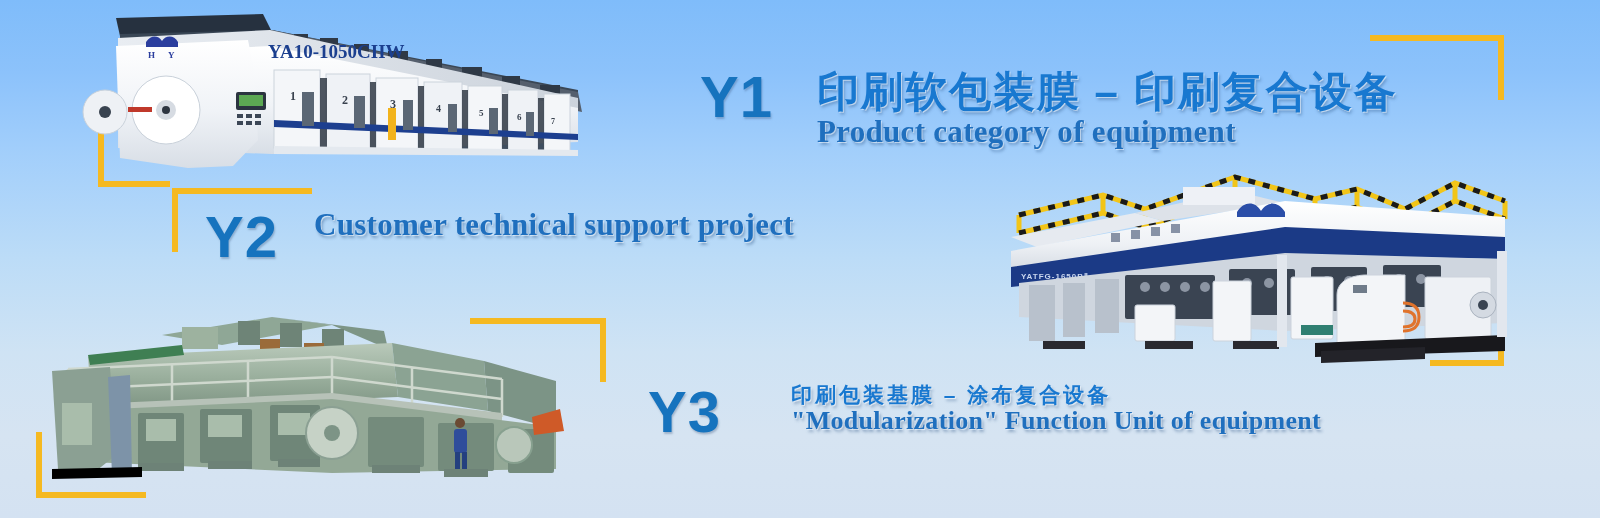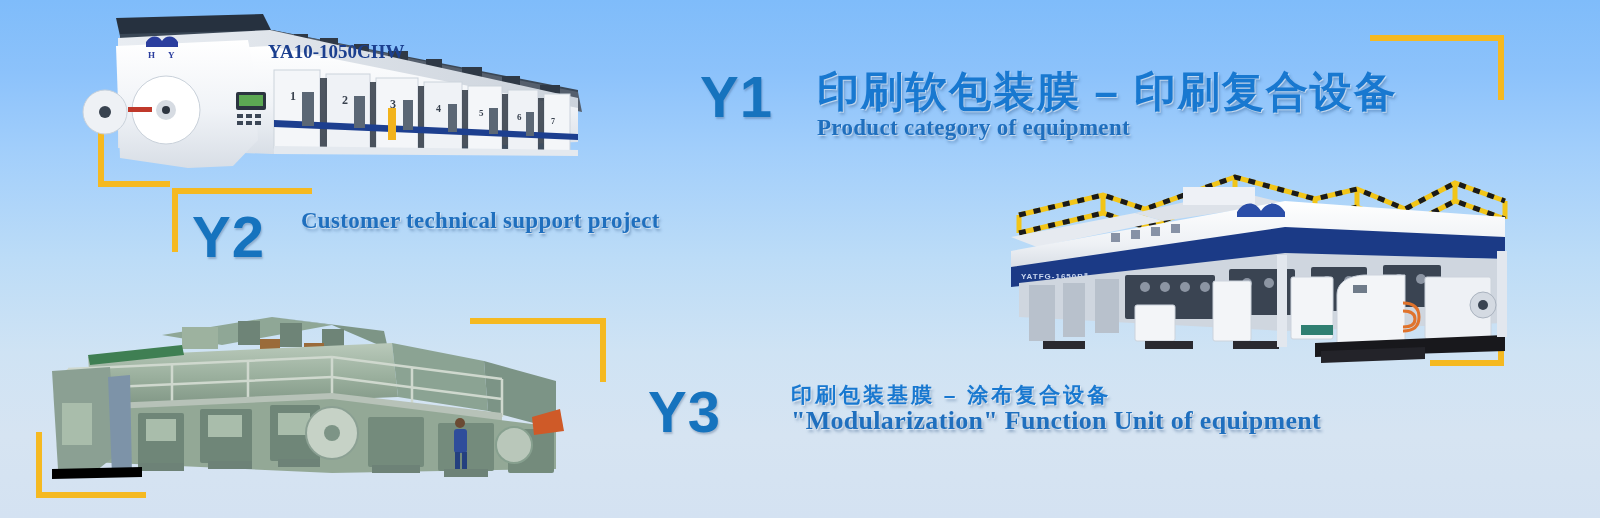--- a/index.html
+++ b/index.html
@@ -62,38 +62,38 @@
     letter-spacing: 2px;
     white-space: nowrap;
     text-shadow: 1px 1px 0 rgba(255,255,255,.55),
                  2px 3px 3px rgba(40,80,130,.35);
   }
 
   .en {
     color: #1f6fbe;
     font-family: "Liberation Serif", serif;
     font-weight: bold;
-    font-size: 23px;
+    font-size: 31px;
     line-height: 1.1;
     letter-spacing: .3px;
     white-space: nowrap;
     text-shadow: 1px 1px 0 rgba(255,255,255,.5),
                  2px 3px 3px rgba(40,80,130,.40);
   }
 
   
   .photo {
     position: absolute;
   }
   .photo svg { display: block; }
 
   
   #row1 { left: 700px;  top: 68px; }
   #row1 .ykey { margin-right: 44px; }
-  #row2 { left: 192px;  top: 208px; }
+  #row2 { left: 205px;  top: 208px; }
   #row2 .ykey { margin-right: 36px; }
   #row3 { left: 648px;  top: 383px; gap: 34px; }
   #row3 .ykey { margin-right: 36px; }
   #row3 .cn { font-size: 21px; letter-spacing: 3px; }
   #row3 .en { font-size: 26px; }
 </style>
 </head>
 <body>
 
 <div id="banner">

